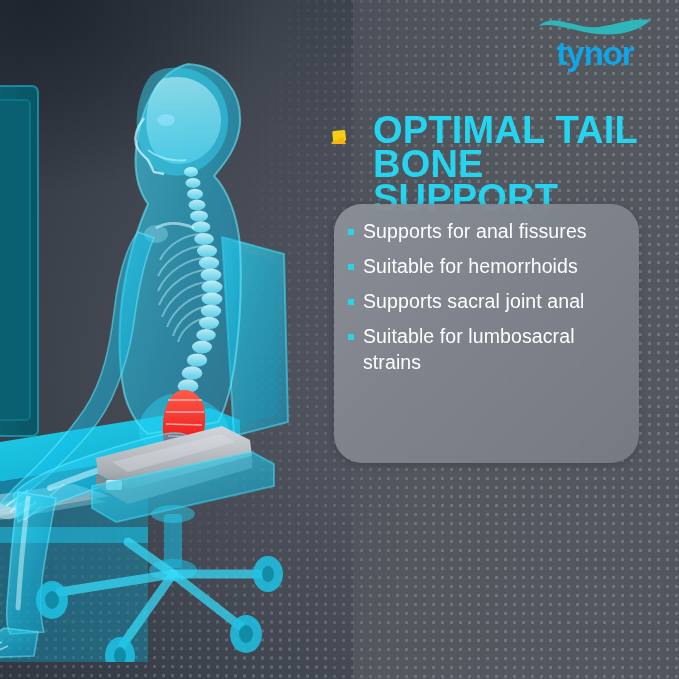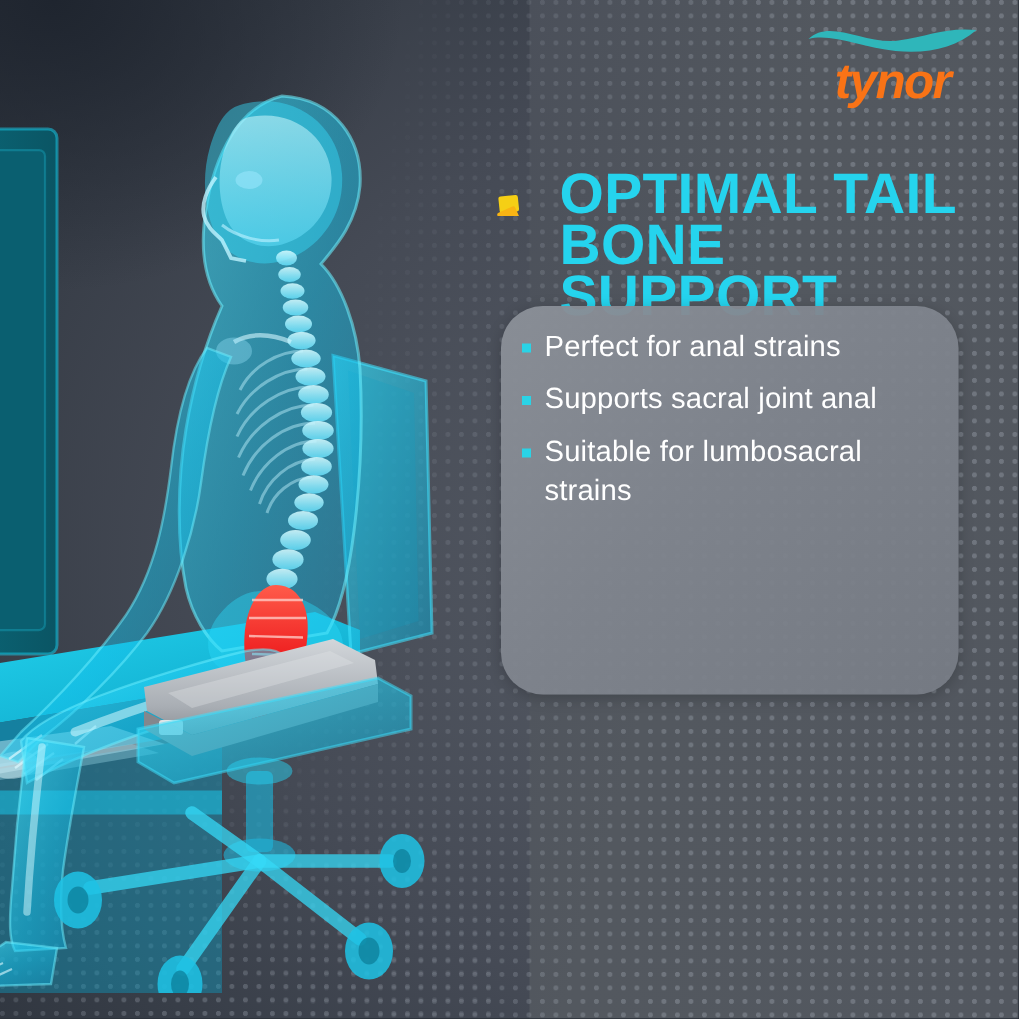--- a/index.html
+++ b/index.html
@@ -54,27 +54,26 @@
   .illus svg{ display:block; width:100%; height:100%; }
 
   
   .logo{
     position:absolute; right:22px; top:14px;
     width:124px; height:62px;
     text-align:center;
   }
   .logo-wave{ display:block; width:100%; height:24px; }
   .logo-word{
-    color:#f97316;
+    color:#0ea5e9;
     font-size:33px;
     font-weight:bold;
     letter-spacing:-1.1px;
     line-height:34px;
     margin-top:-1px;
-    font-style:italic;
   }
 
   
   .headline-wrap{
     position:absolute; left:330px; top:86px; width:330px;
   }
   .gauge{
     position:absolute; left:0px; top:0px; width:66px; height:58px;
   }
   .gauge svg{ display:block; }
@@ -378,21 +377,25 @@
       </svg>
     </div>
     <div class="headline">OPTIMAL TAIL
 BONE SUPPORT</div>
   </div>
 
   <div class="card">
     <ul class="bullets">
       <li class="bullet">
         <span class="bullet-mark"></span>
-        <span class="bullet-text">Perfect for anal strains</span>
+        <span class="bullet-text">Supports for anal fissures</span>
+      </li>
+      <li class="bullet">
+        <span class="bullet-mark"></span>
+        <span class="bullet-text">Suitable for hemorrhoids</span>
       </li>
       <li class="bullet">
         <span class="bullet-mark"></span>
         <span class="bullet-text">Supports sacral joint anal</span>
       </li>
       <li class="bullet">
         <span class="bullet-mark"></span>
         <span class="bullet-text">Suitable for lumbosacral strains</span>
       </li>
     </ul>

